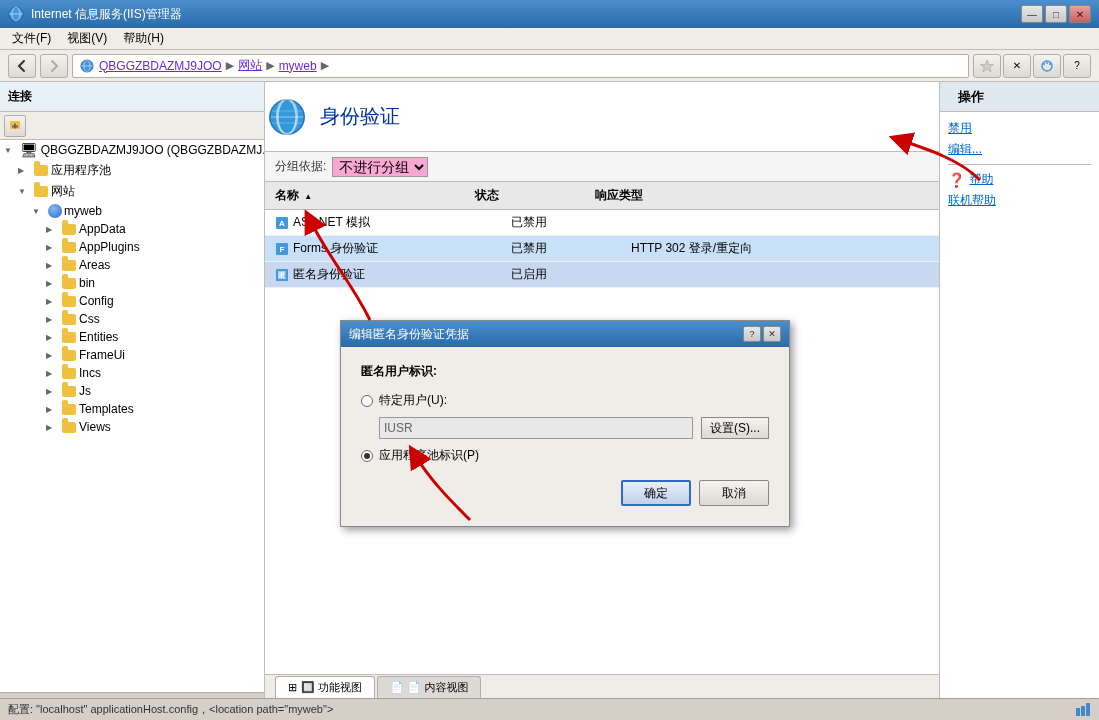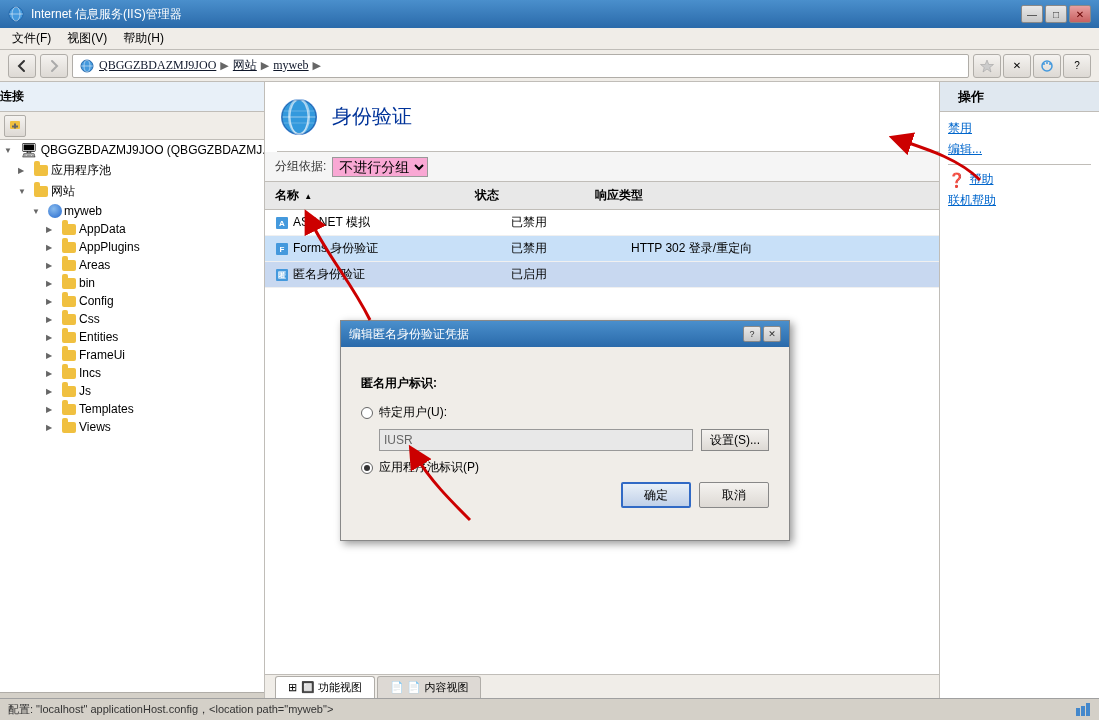--- a/index.html
+++ b/index.html
@@ -106,24 +106,23 @@
       align-items: center;
       padding: 0 6px;
       gap: 4px;
       font-size: 12px;
     }
     .address-separator {
       color: #666;
       font-size: 11px;
     }
     .address-link {
-      color: #0f172a;
+      color: #6d28d9;
       text-decoration: underline;
       cursor: pointer;
-      font-family: Liberation Serif, serif;
     }
     .toolbar-right-btns {
       display: flex;
       gap: 2px;
     }
     .toolbar-right-btn {
       width: 28px;
       height: 24px;
       background: linear-gradient(to bottom, #f5f3f0, #ddd9d4);
       border: 1px solid #b0ada8;
@@ -148,21 +147,21 @@
       border-right: 1px solid #c0bdb8;
       display: flex;
       flex-direction: column;
       overflow: hidden;
     }
     .sidebar-header {
       height: 30px;
       background: #e8f0f8;
       display: flex;
       align-items: center;
-      padding: 0 0;
+      padding: 0 8px;
       font-weight: bold;
       font-size: 12px;
       border-bottom: 1px solid #c0bdb8;
       gap: 4px;
     }
     .sidebar-toolbar {
       height: 28px;
       background: #f0ede8;
       display: flex;
       align-items: center;
@@ -216,21 +215,20 @@
       overflow: hidden;
     }
     .content-header {
       height: 70px;
       background: white;
       border-bottom: 1px solid #c0bdb8;
       display: flex;
       align-items: center;
       padding: 10px 4px;
       gap: 15px;
-      margin-left: 12px;
     }
     .content-header-title {
       font-size: 20px;
       font-weight: normal;
       color: #003399;
     }
     .groupby-bar {
       height: 30px;
       background: #f5f5f5;
       border-bottom: 1px solid #c0bdb8;
@@ -399,21 +397,21 @@
       border: 1px solid #888;
       border-radius: 2px;
       display: flex;
       align-items: center;
       justify-content: center;
       font-size: 9px;
       cursor: pointer;
       color: #333;
     }
     .dialog-content {
-      padding: 28px 20px;
+      padding: 16px 20px;
     }
     .dialog-section-label {
       font-size: 12px;
       font-weight: bold;
       margin-bottom: 12px;
     }
     .dialog-radio-row {
       display: flex;
       align-items: center;
       margin-bottom: 8px;
@@ -460,21 +458,21 @@
       padding: 0 8px;
       background: linear-gradient(to bottom, #f5f3f0, #ddd9d4);
       border: 1px solid #888;
       font-size: 12px;
       cursor: pointer;
     }
     .dialog-radio-row2 {
       display: flex;
       align-items: center;
       margin-top: 8px;
-      margin-bottom: 6px;
+      margin-bottom: 16px;
       gap: 6px;
       padding-left: 0;
     }
     .dialog-footer {
       display: flex;
       justify-content: flex-end;
       gap: 8px;
       padding-bottom: 4px;
     }
     .dialog-action-btn {

